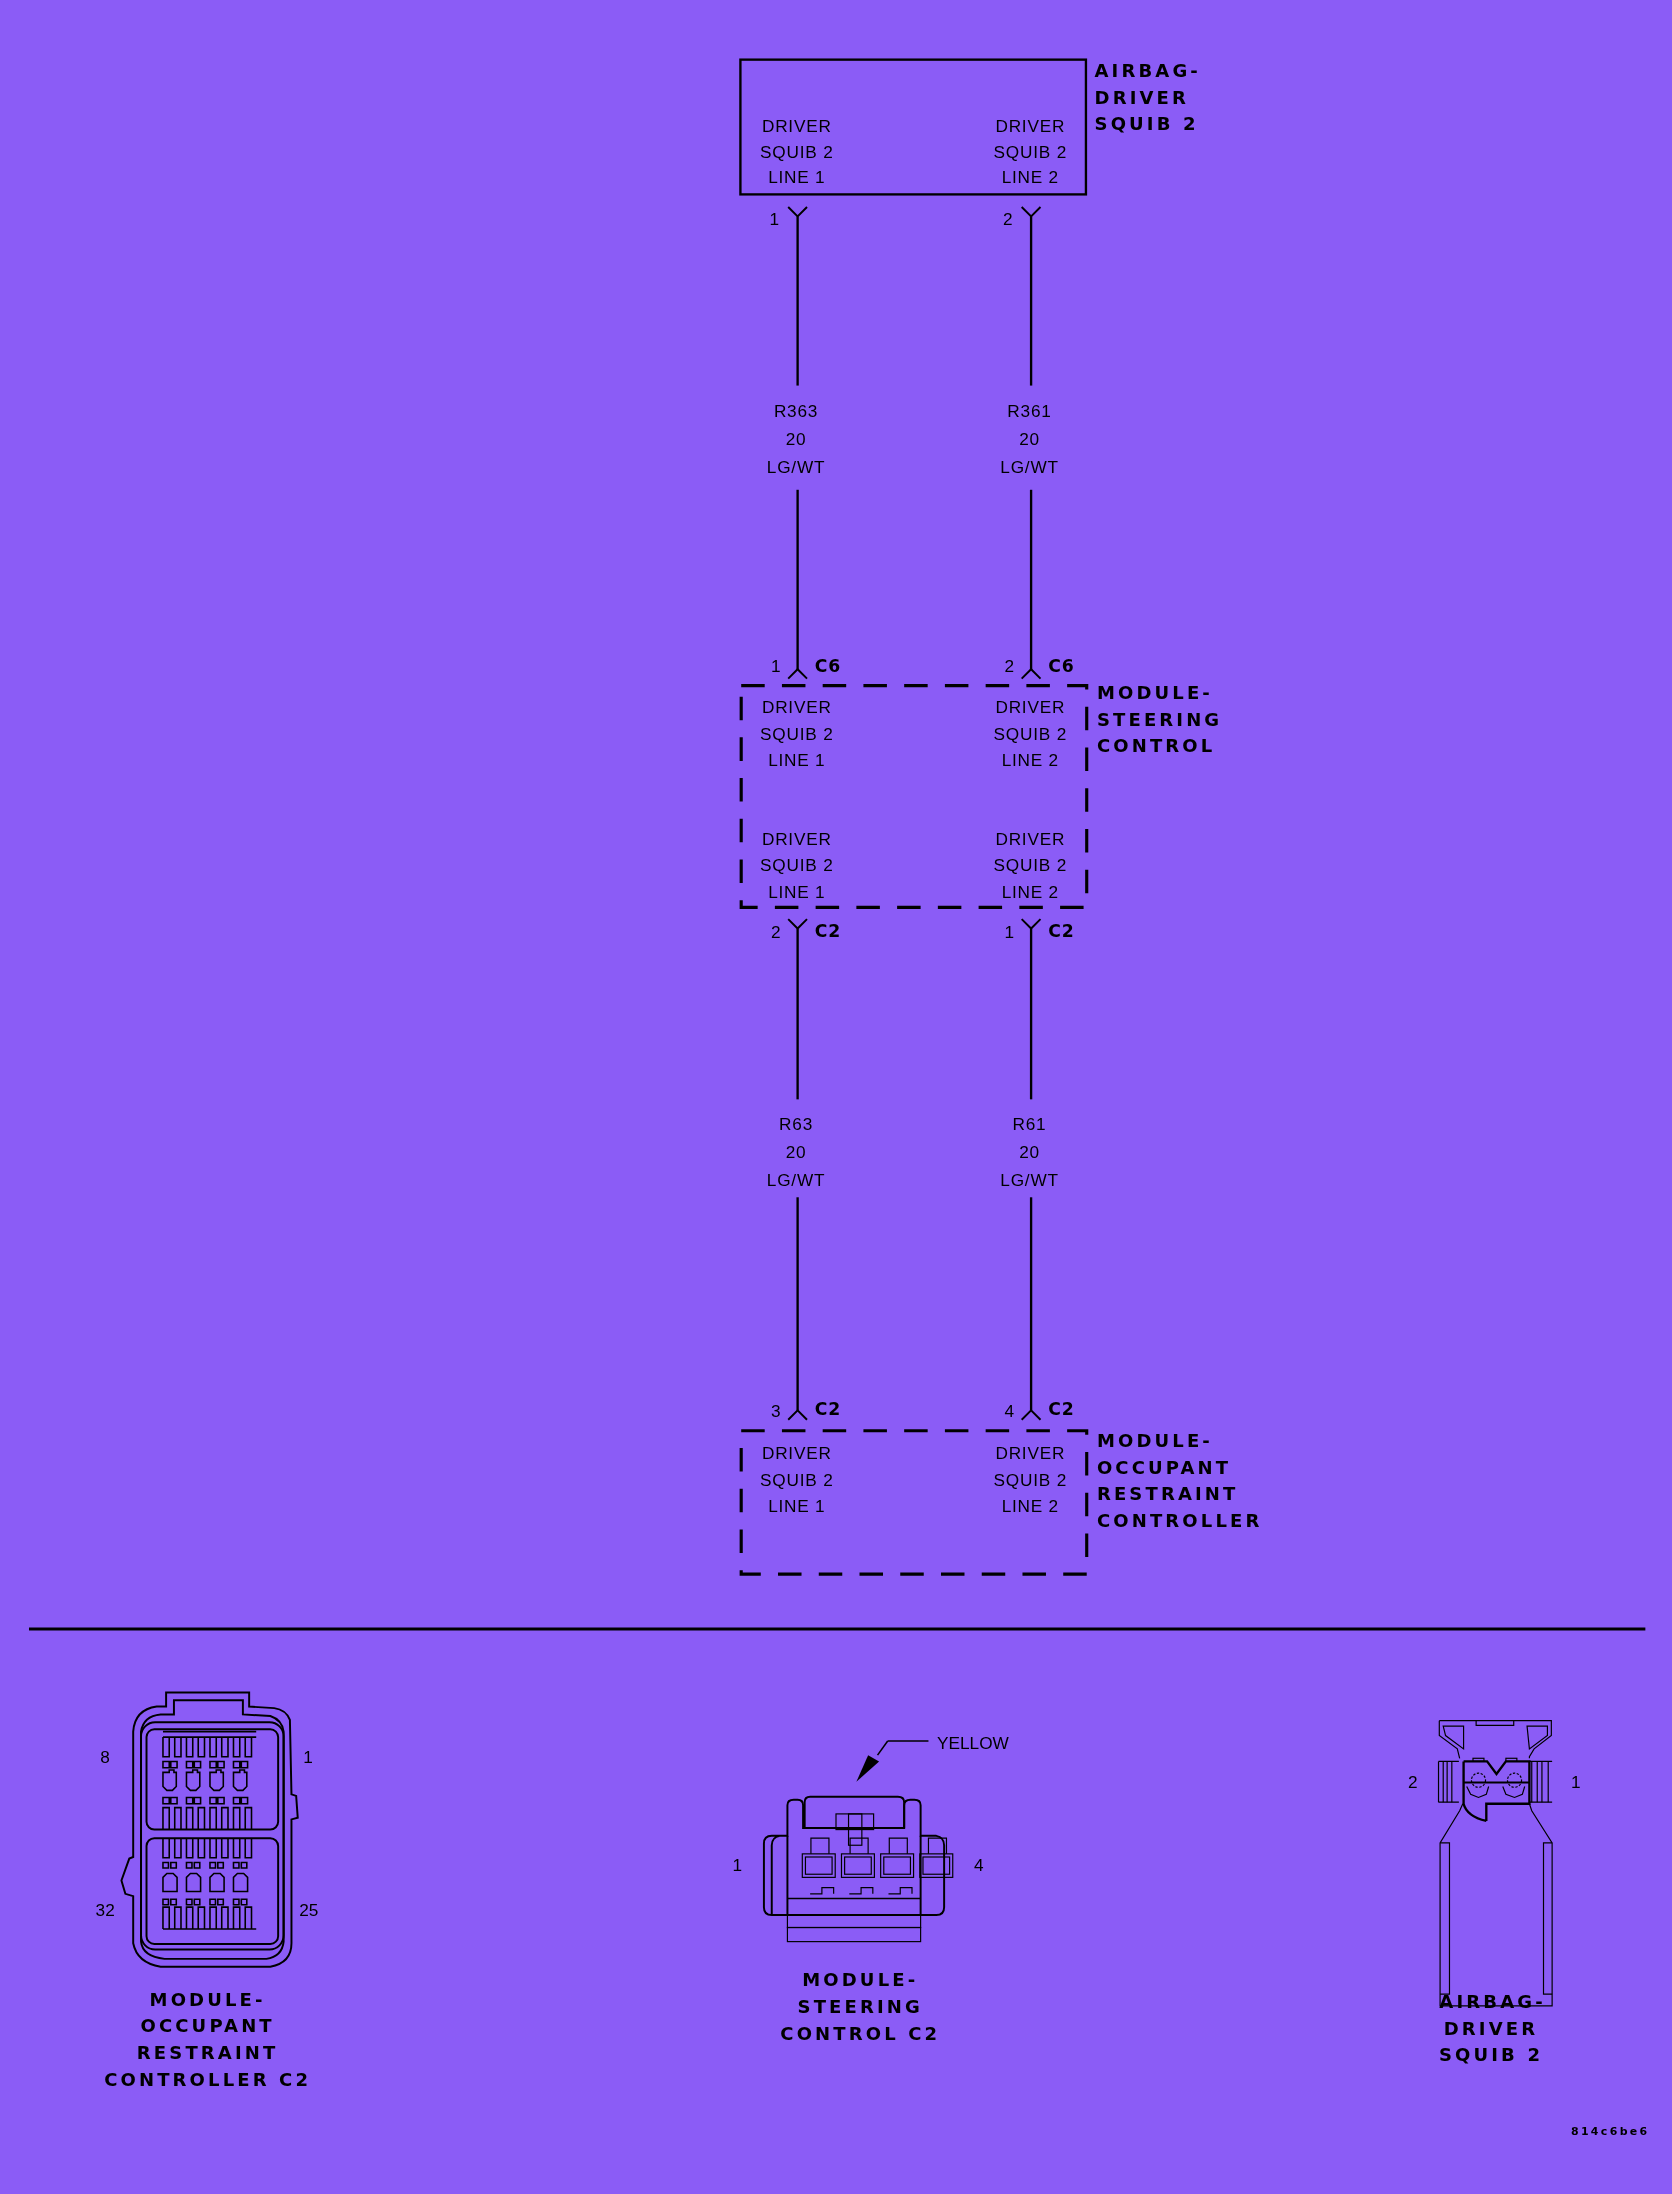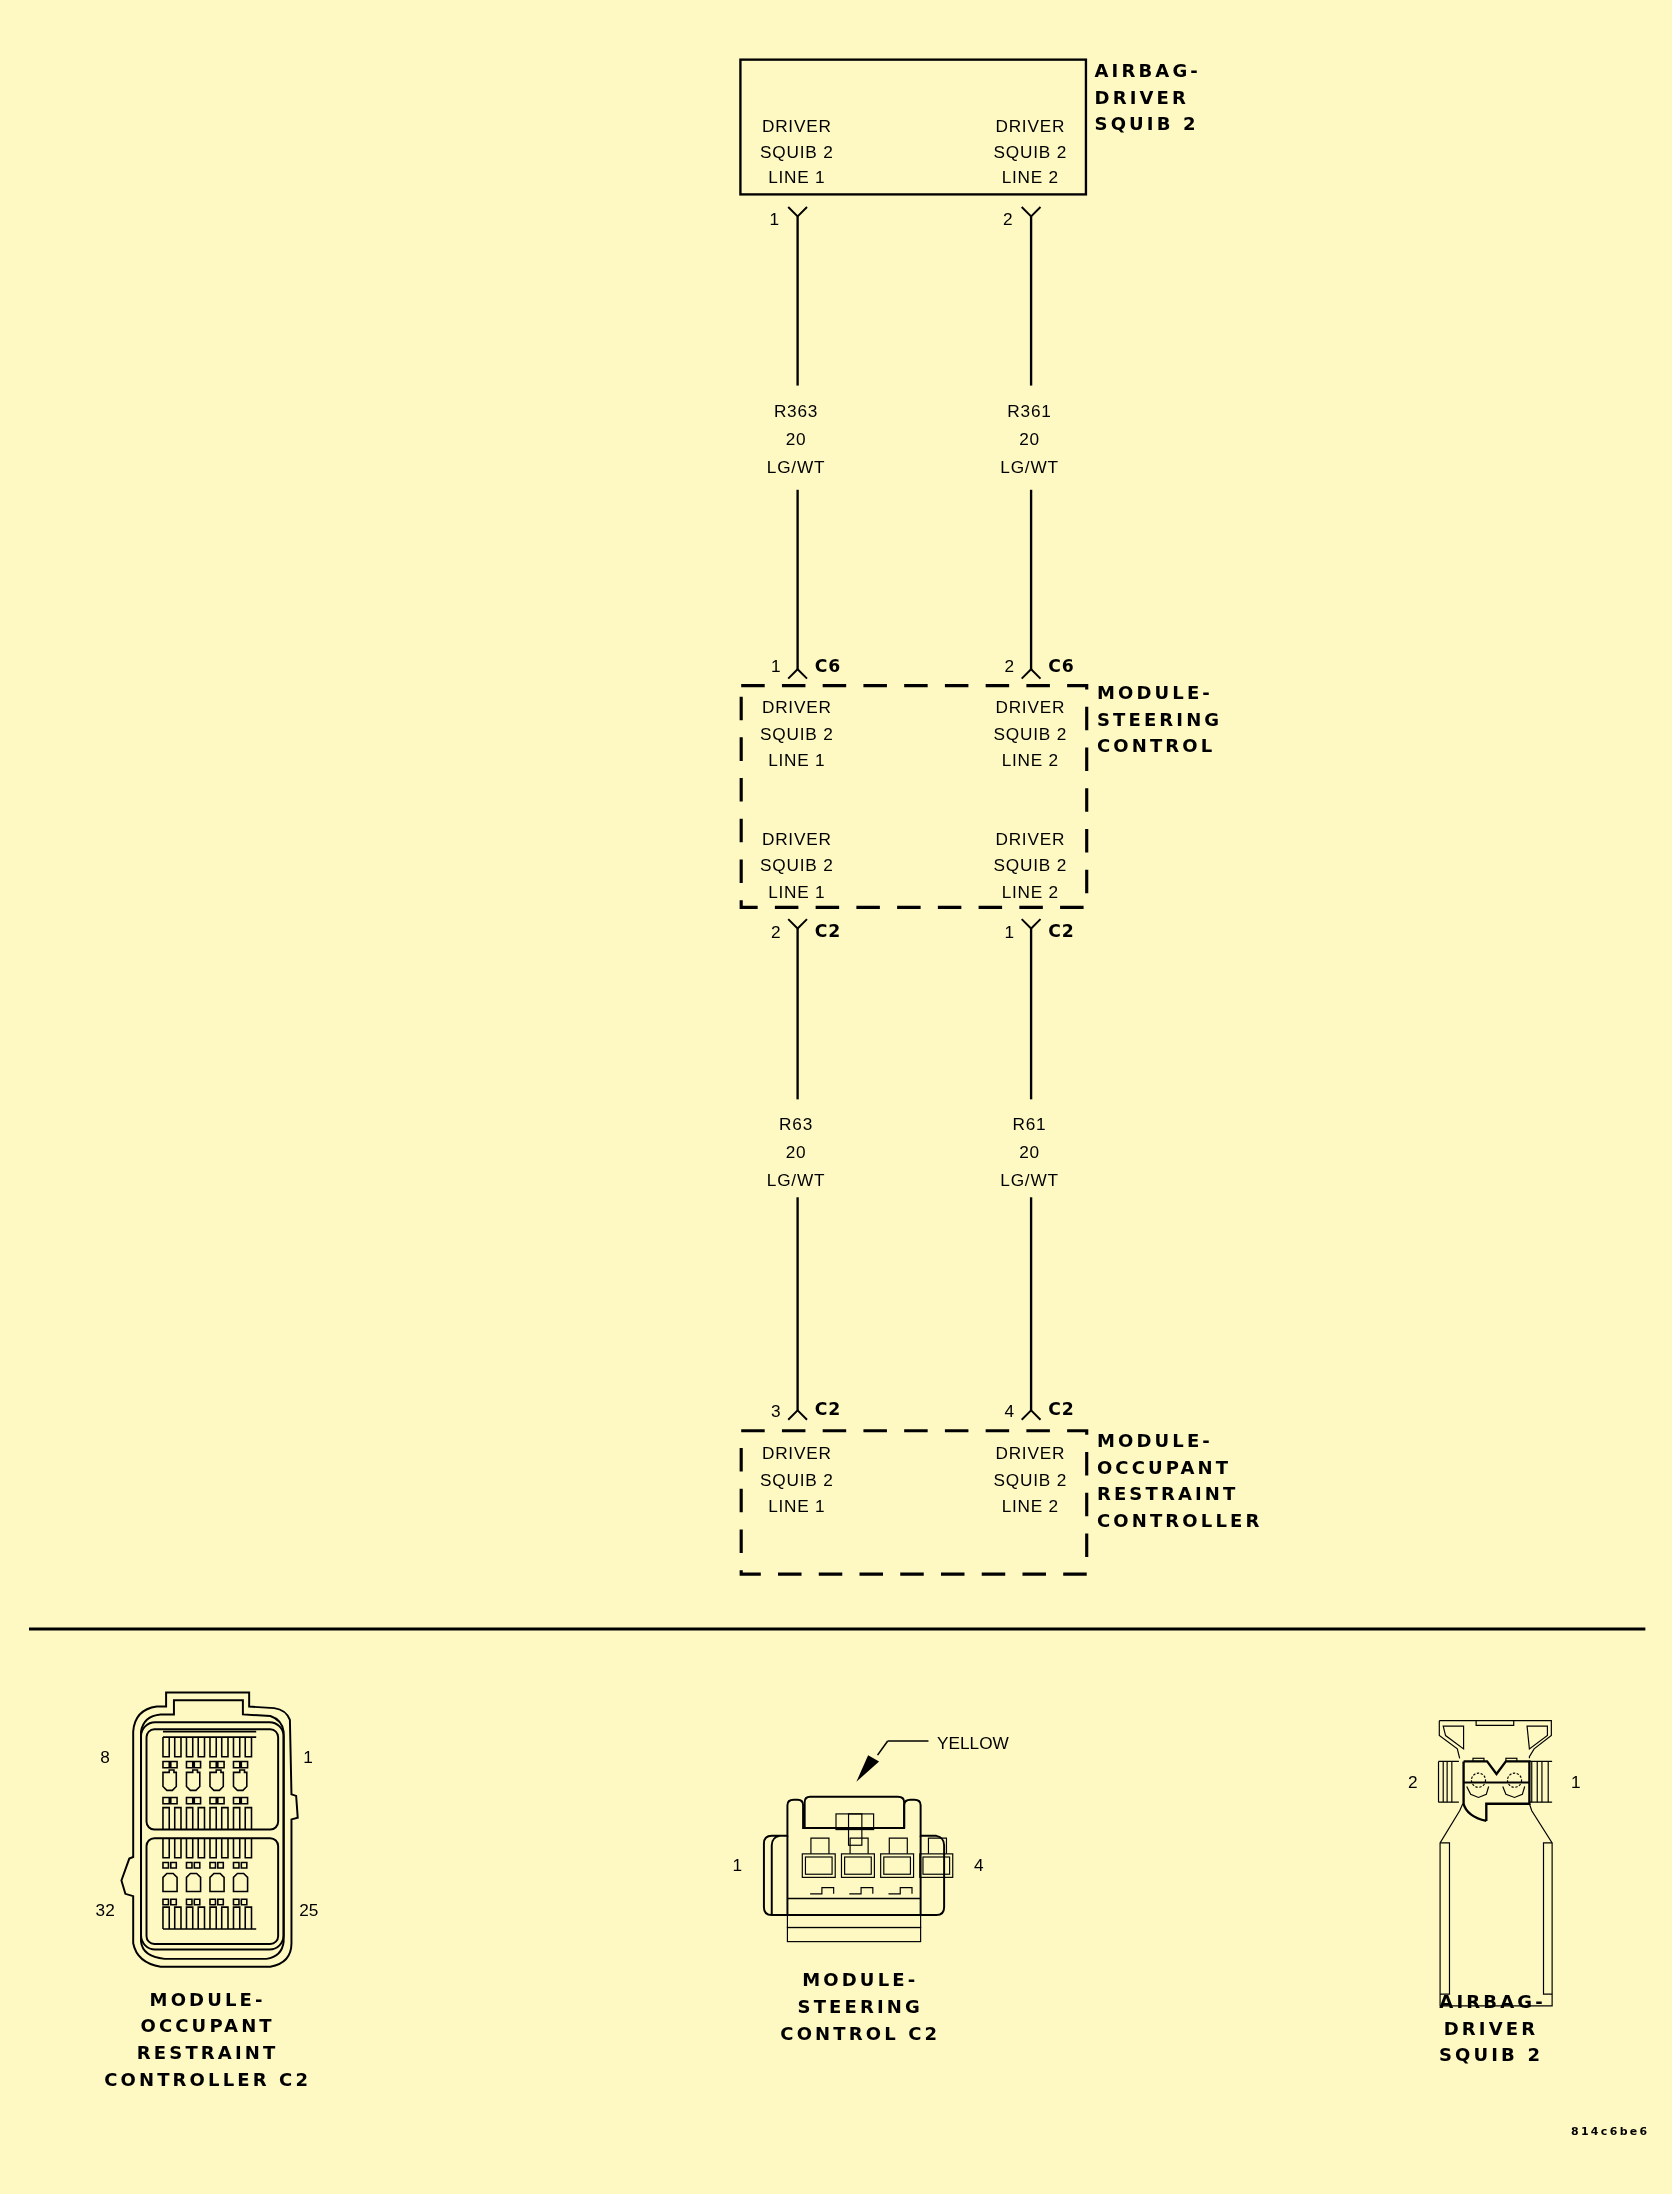--- a/index.html
+++ b/index.html
@@ -1,16 +1,16 @@
 <!DOCTYPE html>
 <html style="font-size:12.5px"><head>
 <meta charset="utf-8">
 <style>
   html, body { margin:0; padding:0; background:#ffffff; }
-  #page { position:relative; width:1672px; height:2194px; background:#fef9c3; overflow:hidden; }
+  #page { position:relative; width:1672px; height:2194px; background:#8b5cf6; overflow:hidden; }
   svg { position:absolute; left:0; top:0; }
   .t { font-family:"Liberation Sans Narrow","Liberation Sans", sans-serif; font-size:22px; fill:#000; letter-spacing:1px; }
   .tn { font-family:"Liberation Sans", sans-serif; font-size:22px; fill:#000; }
   .b { font-family:"DejaVu Sans", sans-serif; font-weight:bold; font-size:23px; fill:#000; letter-spacing:4px; }
   .bc { font-family:"DejaVu Sans", sans-serif; font-weight:bold; font-size:22px; fill:#000; letter-spacing:1px; }
   .code { font-family:"DejaVu Sans", sans-serif; font-weight:bold; font-size:14px; fill:#000; letter-spacing:3px; }
   .ln { stroke:#000; fill:none; }
 </style>
 </head>
 <body>

